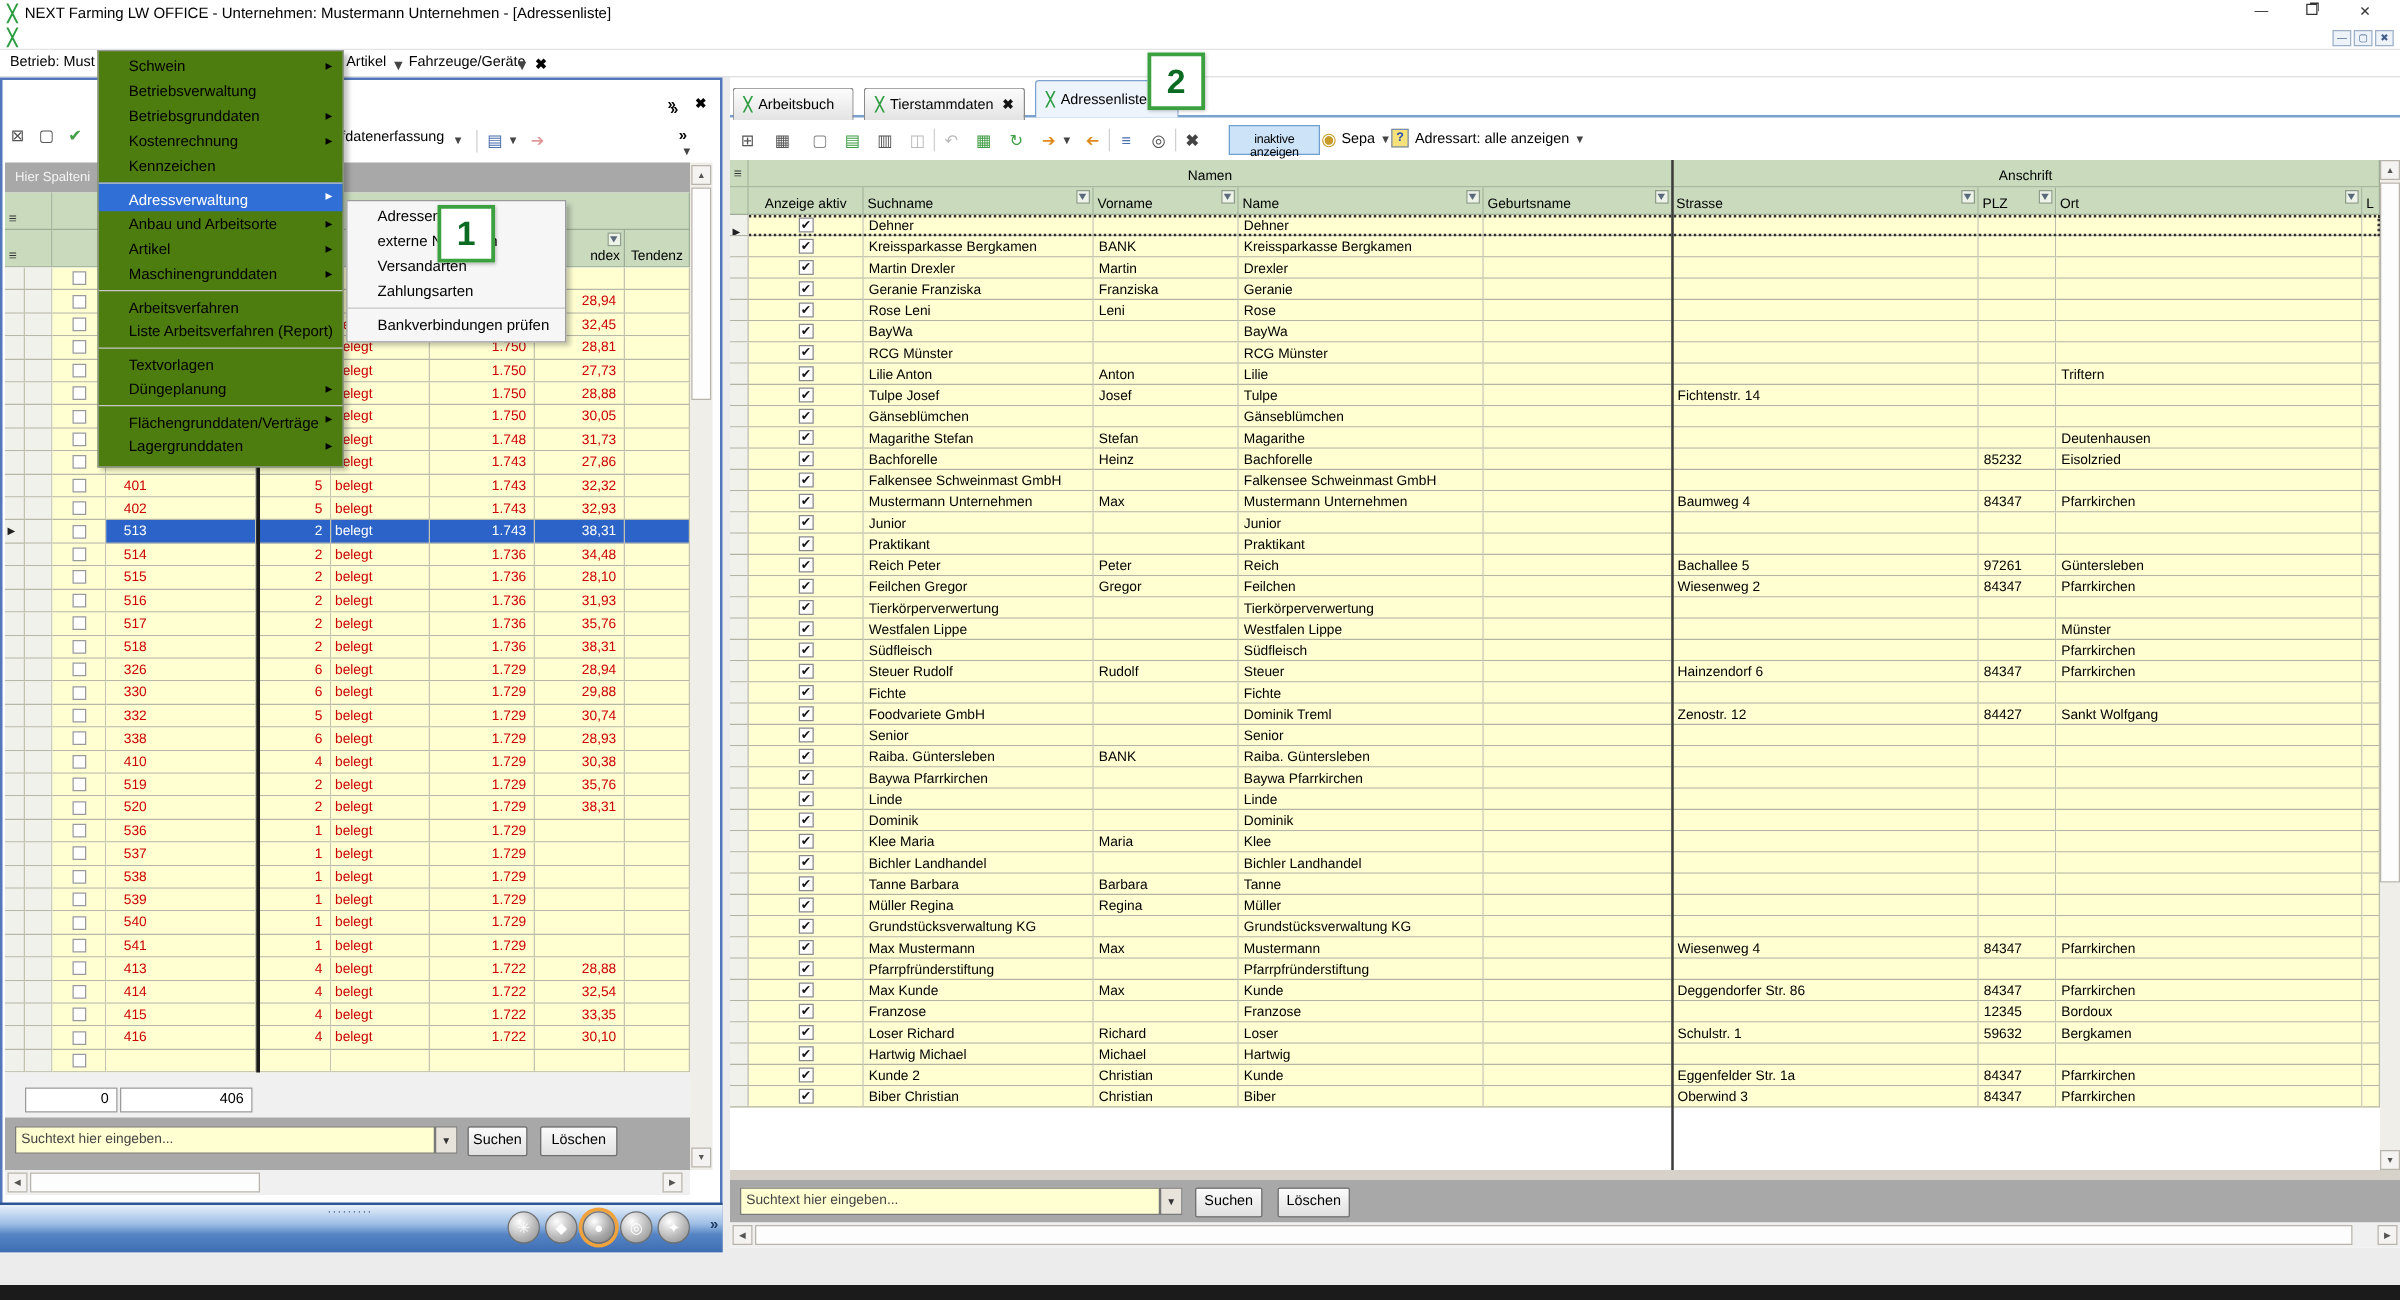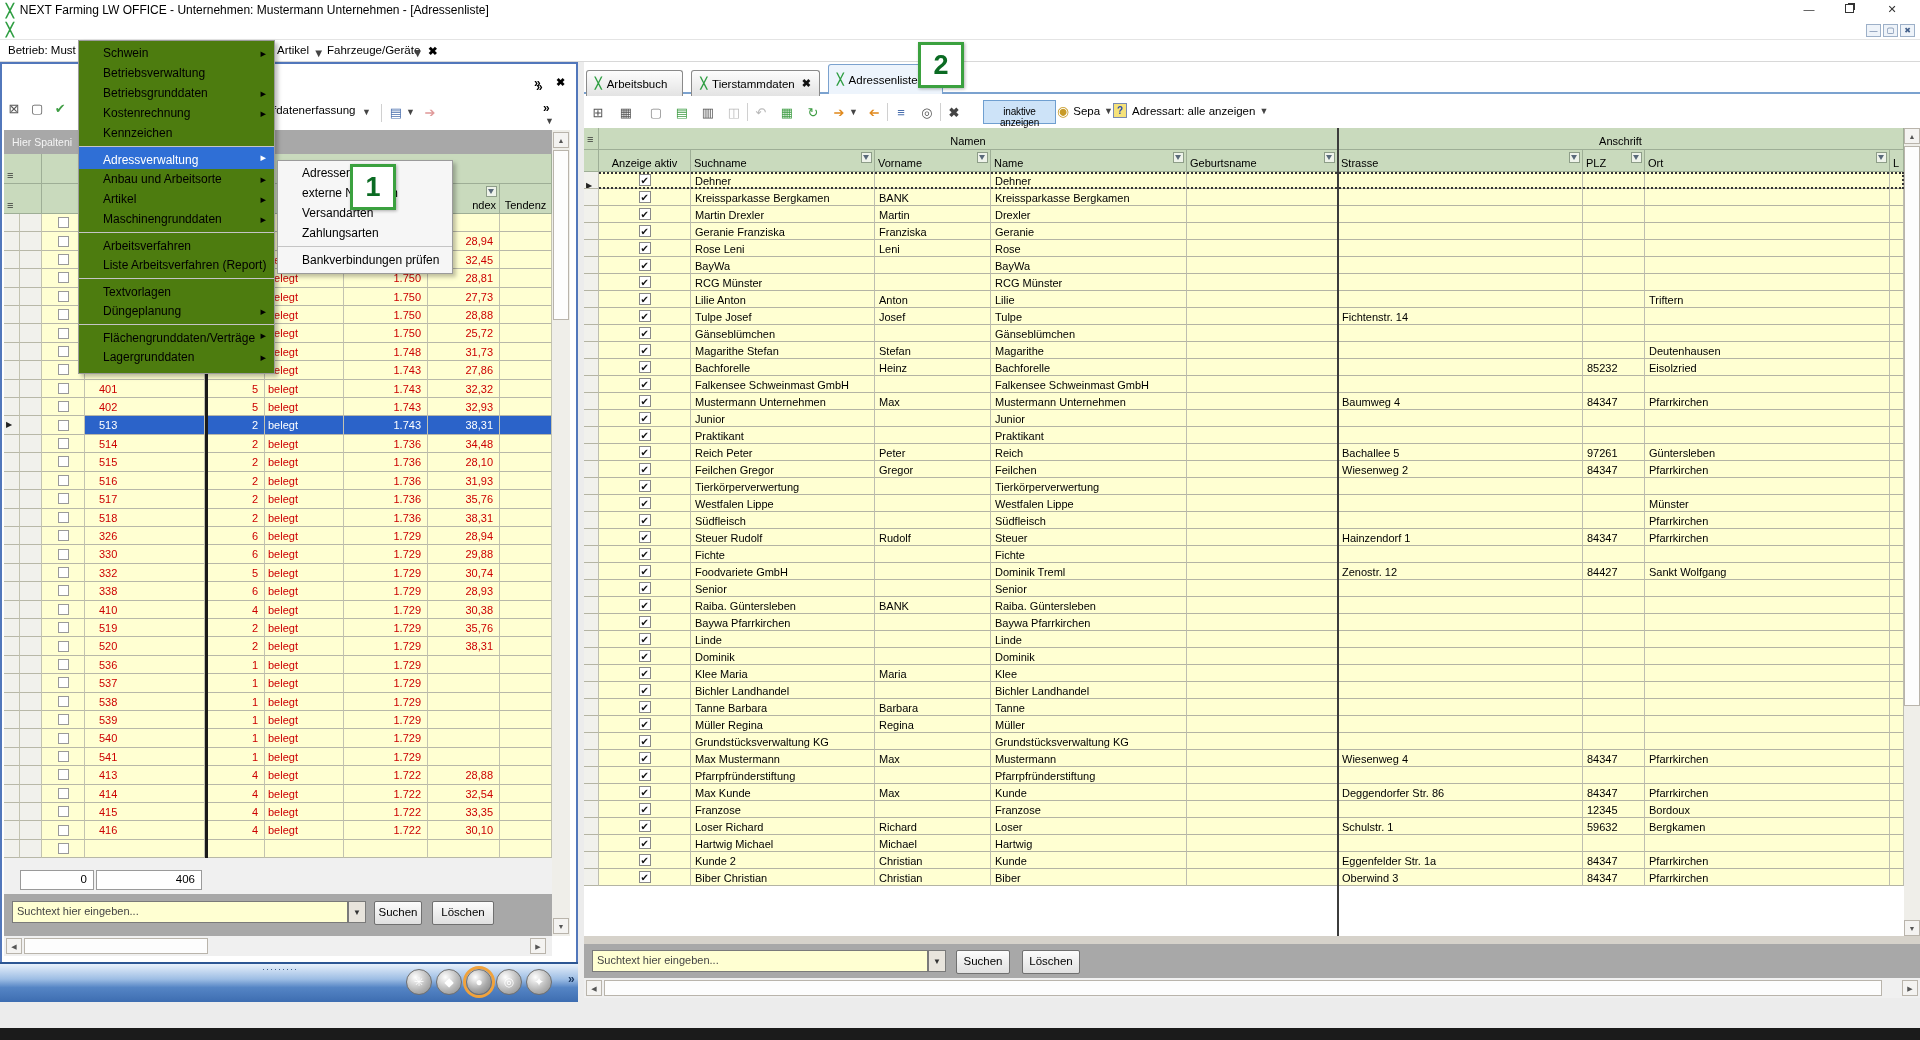--- a/index.html
+++ b/index.html
@@ -295,21 +295,21 @@
       <div class="lrow">
         <span class="c-ind"></span>
         <span class="c-2"></span>
         <span class="c-cb">
           <span class="cb-empty"></span>
         </span>
         <span class="c-num"></span>
         <span class="c-cnt"></span>
         <span class="c-bel">belegt</span>
         <span class="c-idx">1.750</span>
-        <span class="c-val">25,72</span>
+        <span class="c-val">30,05</span>
         <span class="c-tr"><span class="arr down"></span></span>
       </div>
 
       <div class="lrow">
         <span class="c-ind"></span>
         <span class="c-2"></span>
         <span class="c-cb">
           <span class="cb-empty"></span>
         </span>
         <span class="c-num"></span>
@@ -1157,21 +1157,21 @@
 
       <div class="rrow">
         <span class="rc-ind"></span>
         <span class="rc-cb">
           <span class="cbx checked"></span>
         </span>
         <span class="rc-such">Steuer Rudolf</span>
         <span class="rc-vor">Rudolf</span>
         <span class="rc-name">Steuer</span>
         <span class="rc-geb"></span>
-        <span class="rc-str">Hainzendorf 1</span>
+        <span class="rc-str">Hainzendorf 6</span>
         <span class="rc-plz">84347</span>
         <span class="rc-ort">Pfarrkirchen</span>
         <span class="rc-l"></span>
       </div>
 
       <div class="rrow">
         <span class="rc-ind"></span>
         <span class="rc-cb">
           <span class="cbx checked"></span>
         </span>

